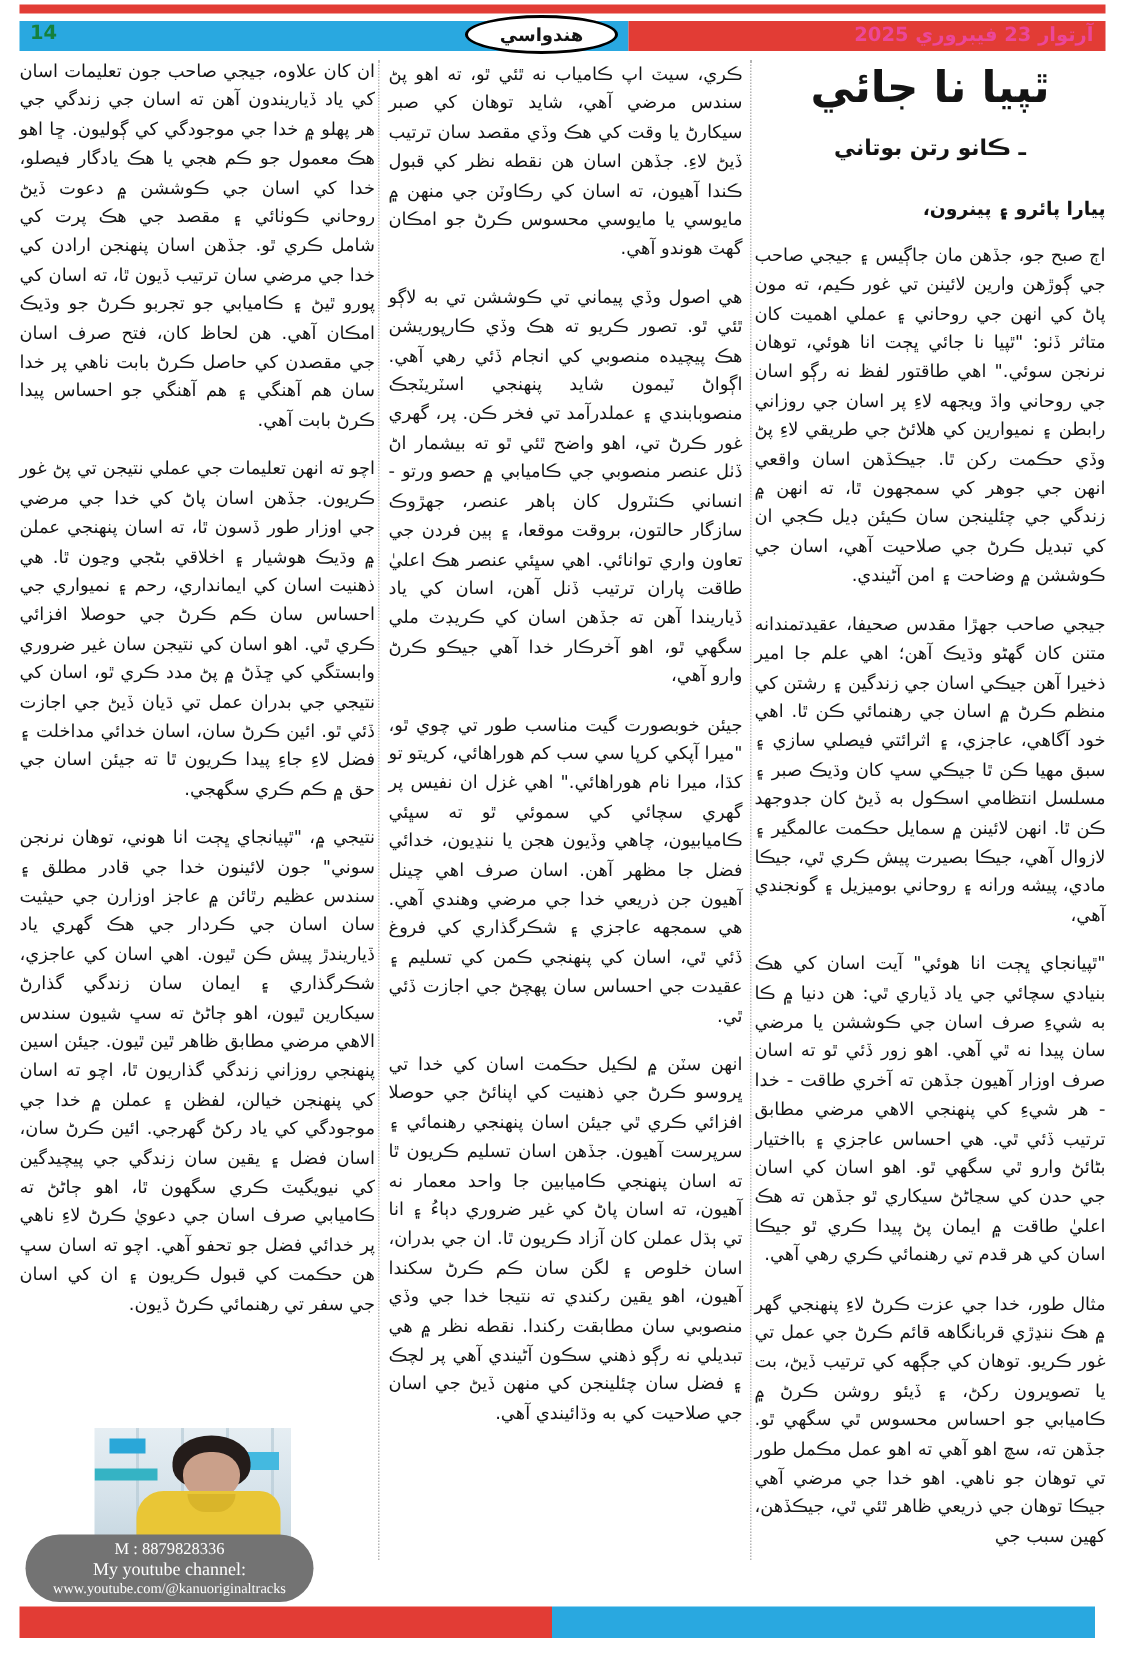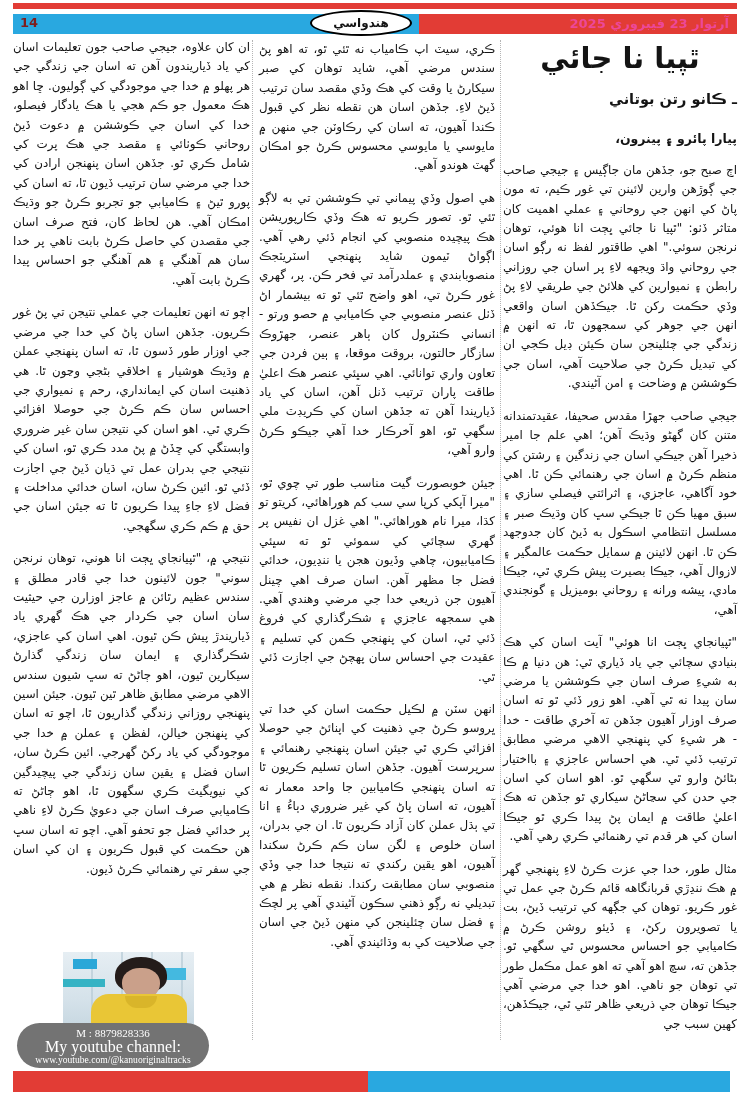--- a/index.html
+++ b/index.html
@@ -5,36 +5,36 @@
   * { margin:0; padding:0; box-sizing:border-box; }
   html,body { background:#ffffff; }
   body {
     width:750px; height:1109px; position:relative; overflow:hidden;
     font-family:"DejaVu Sans", sans-serif; color:#141414;
   }
   
   .top-strip { position:absolute; left:13px; top:3px; width:724px; height:6px; background:#e23c35; }
   .bar-blue  { position:absolute; left:13px; top:14px; width:406px; height:20px; background:#29a8e0; }
   .bar-red   { position:absolute; left:419px; top:14px; width:318px; height:20px; background:#e23c35; }
-  .page-num  { position:absolute; left:20px; top:15px; color:#7f1d1d; font-size:13px; font-weight:bold;
+  .page-num  { position:absolute; left:20px; top:15px; color:#15803d; font-size:13px; font-weight:bold;
                font-family:"DejaVu Sans", sans-serif; direction:ltr; }
   .edition-date { position:absolute; right:21px; top:16px; color:#ec4899; font-size:13px; font-weight:bold;
                   direction:rtl; }
   .masthead { position:absolute; left:310px; top:10px; width:102px; height:26px; background:#fff;
               border:2px solid #000; border-radius:50%; display:flex; align-items:center; justify-content:center;
               font-size:12px; font-weight:bold; direction:rtl; }
   
   .col { position:absolute; width:236px; direction:rtl; font-size:11.9px; line-height:19.4px;
          text-align:justify; text-justify:inter-word; }
   .col p { margin-bottom:13px; }
   .col-right  { left:503px; top:36px; width:234px; }
   .col-middle { left:259px; top:40px; }
   .col-left   { left:13px;  top:38px; width:237px; }
   .headline { font-size:29px; font-weight:bold; text-align:center; line-height:40px; margin:2px 0 12px; }
-  .byline   { font-size:14.5px; font-weight:bold; margin-bottom:20px; }
+  .byline   { font-size:14.5px; font-weight:bold; text-align:center; margin-bottom:20px; }
   .salutation { font-size:12.5px; font-weight:bold; text-align:right; margin-bottom:12px; }
   .sep { position:absolute; top:40px; height:1000px; width:0; border-left:1px dotted #b5b5b5; }
   .sep-1 { left:252px; } .sep-2 { left:500px; }
   
   .photo { position:absolute; left:63px; top:952px; width:131px; height:85px; overflow:hidden;
            background:linear-gradient(180deg,#e6eef3 0%,#d5e2ea 55%,#c3d4de 100%); }
   .photo .frames { position:absolute; inset:0;
            background:repeating-linear-gradient(90deg, transparent 0 28px, #b7cbd6 28px 30px); opacity:.7; }
   .photo .sign-a { position:absolute; left:10px; top:7px; width:24px; height:10px; background:#2aa7d8; }
   .photo .sign-b { position:absolute; right:8px; top:16px; width:26px; height:12px; background:#44b9e0; }
@@ -45,21 +45,21 @@
                  border-radius:46% 46% 50% 50%; }
   .photo .hoodie { position:absolute; left:28px; top:42px; width:96px; height:46px; background:#e9c636;
                    border-radius:18px 14px 0 0; }
   .photo .collar { position:absolute; left:62px; top:44px; width:32px; height:12px; background:#d9b52a;
                    border-radius:0 0 16px 16px; }
   
   .badge { position:absolute; left:17px; top:1023px; width:192px; height:45px; background:#737373;
            border-radius:23px; color:#fff; text-align:center; direction:ltr;
            font-family:"Liberation Serif", serif; padding-top:4px; z-index:5; }
   .badge .b1 { font-size:11px; line-height:13px; }
-  .badge .b2 { font-size:16px; line-height:13px;text-align:center; }
+  .badge .b2 { font-size:12px; line-height:13px;text-align:center; }
   .badge .b3 { font-size:9.6px; line-height:13px; }
   
   .foot-red  { position:absolute; left:13px;  top:1071px; width:355px; height:21px; background:#e23c35; }
   .foot-blue { position:absolute; left:368px; top:1071px; width:362px; height:21px; background:#29a8e0; }
 </style>
 </head>
 <body>
 
 <div class="top-strip"></div>
 <div class="bar-blue"></div>

